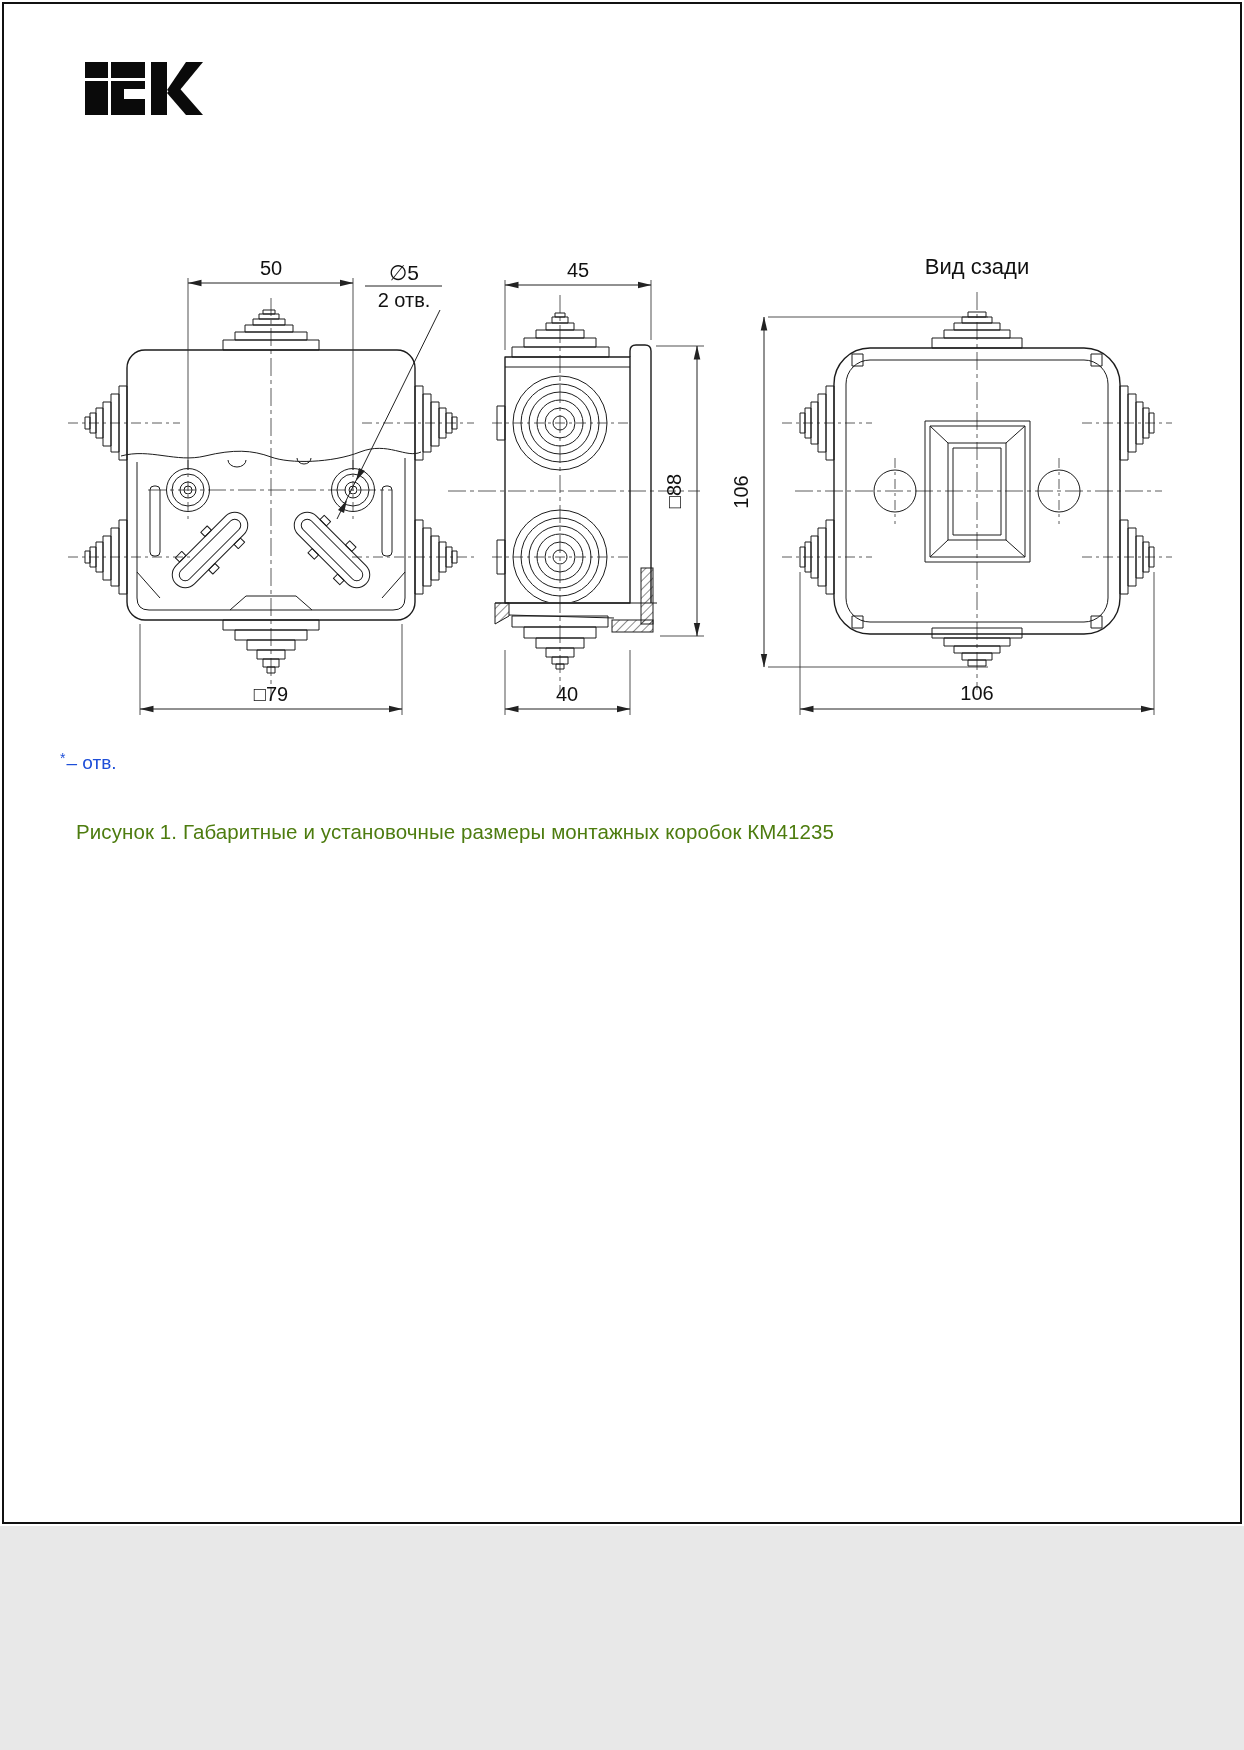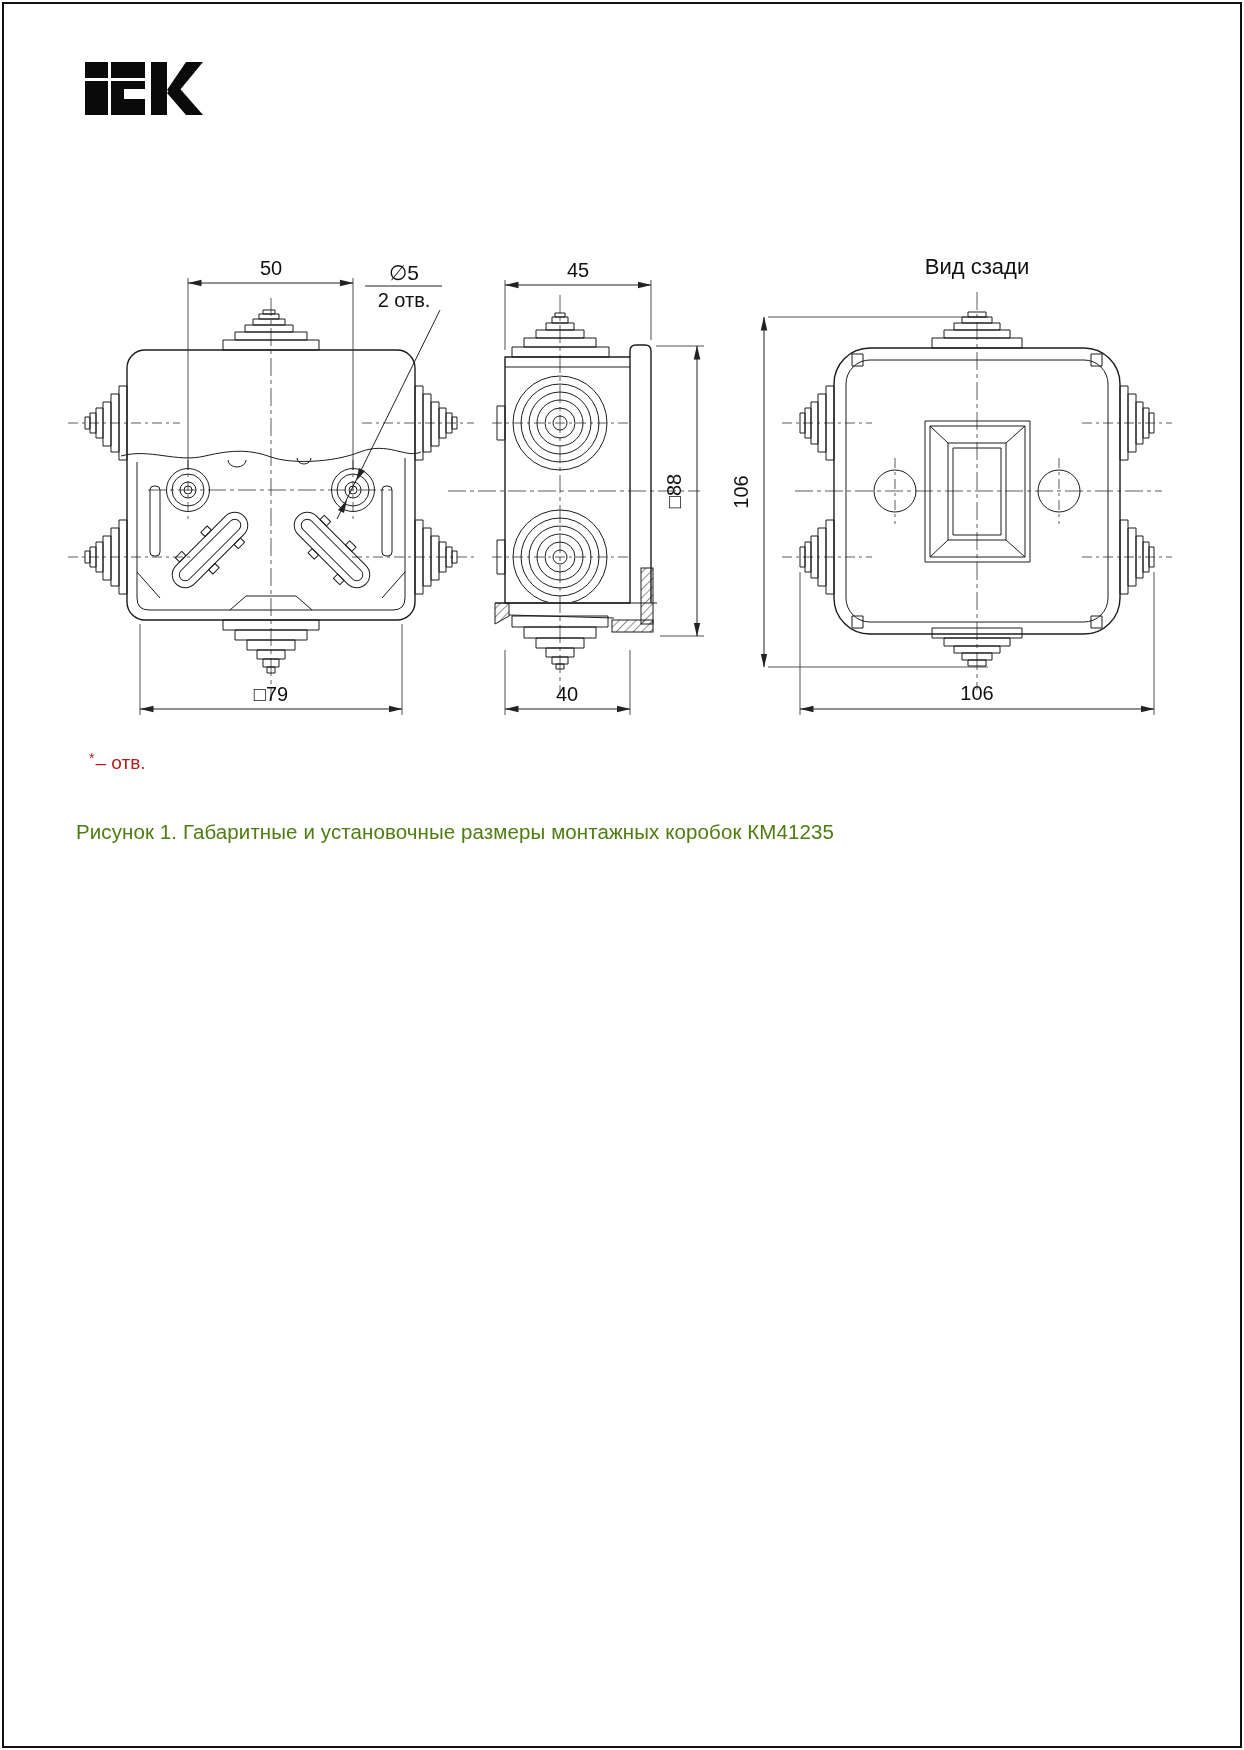--- a/index.html
+++ b/index.html
@@ -1,20 +1,20 @@
 <!DOCTYPE html>
 <html><head>
 <meta charset="utf-8">
 <style>
   html,body{margin:0;padding:0;background:#e8e8e8;}
-  .page{position:relative;width:1244px;height:1750px;background:#ffffff;margin:0 auto;
+  .page{position:relative;width:1244px;height:1526px;background:#ffffff;margin:0 auto;
         font-family:"Liberation Sans",sans-serif;color:#111;overflow:hidden;}
   .page-frame{position:absolute;left:2px;top:2px;right:2px;bottom:2px;border:2px solid #111;pointer-events:none;}
   .drawing-svg{position:absolute;left:0;top:0;}
-  .footnote{position:absolute;left:89px;top:750px;font-size:19px;color:#b91c1c;text-align:right;}
+  .footnote{position:absolute;left:60px;top:750px;font-size:19px;color:#1d4ed8;text-align:right;}
   .footnote sup{font-size:14px;vertical-align:6px;margin-right:1px;}
   .caption{position:absolute;left:76px;top:820px;font-size:20.5px;color:#4d7c0f;letter-spacing:0.1px;}
   
   .ol  {stroke:#1c1c1c;stroke-width:1.4;fill:none;stroke-linejoin:round;}
   .ml  {stroke:#1c1c1c;stroke-width:1;fill:none;stroke-linejoin:round;}
   .tl  {stroke:#333;stroke-width:0.85;fill:none;}
   .cl  {stroke:#333;stroke-width:0.8;fill:none;stroke-dasharray:18 4 4 4;}
   .cls {stroke:#333;stroke-width:0.8;fill:none;stroke-dasharray:10 4 3 4;}
   .dim {stroke:#222;stroke-width:1;fill:none;}
   .hat {stroke:#1c1c1c;stroke-width:1;fill:url(#hatch);}

